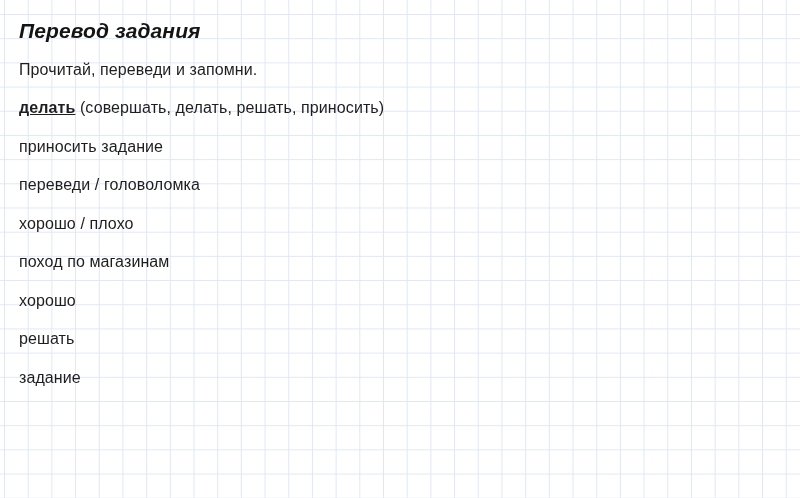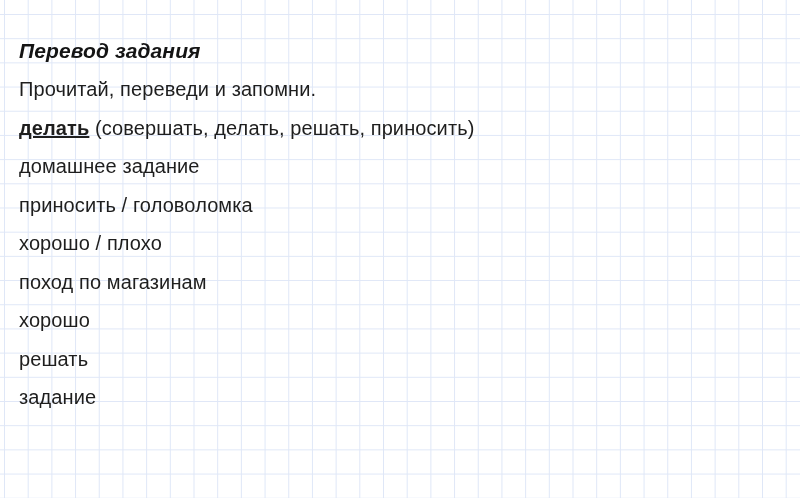--- a/index.html
+++ b/index.html
@@ -13,30 +13,30 @@
     background-color: #ffffff;
     background-image:
       linear-gradient(to right, #dfe7f7 1px, transparent 1px),
       linear-gradient(to bottom, #dfe7f7 1px, transparent 1px);
     background-size: 23.7px 24.2px;
     background-position: 4px 14px;
   }
   .content {
     position: absolute;
     left: 19px;
-    top: 32px;
+    top: 12px;
     right: 10px;
     color: #1e1e1e;
   }
   .row {
     height: 38.5px;
     display: flex;
     align-items: center;
     margin: 0;
-    font-size: 20px;
+    font-size: 16px;
     font-weight: 400;
     font-style: normal;
     white-space: pre;
     letter-spacing: 0.1px;
   }
   .row.title {
     font-size: 21px;
     font-weight: 700;
     font-style: italic;
     color: #141414;
@@ -47,20 +47,20 @@
   }
 </style>
 </head>
 <body>
 
 <div class="content">
   <h1 class="row title">Перевод задания</h1>
   <p class="row">Прочитай, переведи и запомни.</p>
 
   <p class="row"><b>делать</b><span> (совершать, делать, решать, приносить)</span></p>
-  <p class="row"><b></b><span>домашнее задание</span></p>
-  <p class="row"><b></b><span>приносить / головоломка</span></p>
+  <p class="row"><b></b><span>приносить задание</span></p>
+  <p class="row"><b></b><span>переведи / головоломка</span></p>
   <p class="row"><b></b><span>хорошо / плохо</span></p>
   <p class="row"><b></b><span>поход по магазинам</span></p>
   <p class="row"><b></b><span>хорошо</span></p>
   <p class="row"><b></b><span>решать</span></p>
   <p class="row"><b></b><span>задание</span></p>
 </div>
 
 </body></html>

